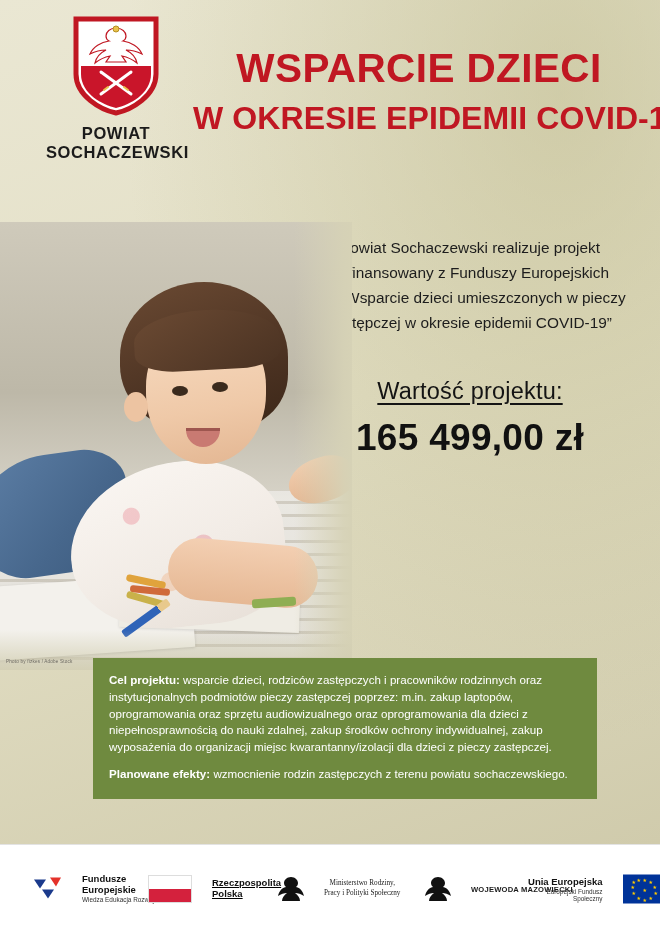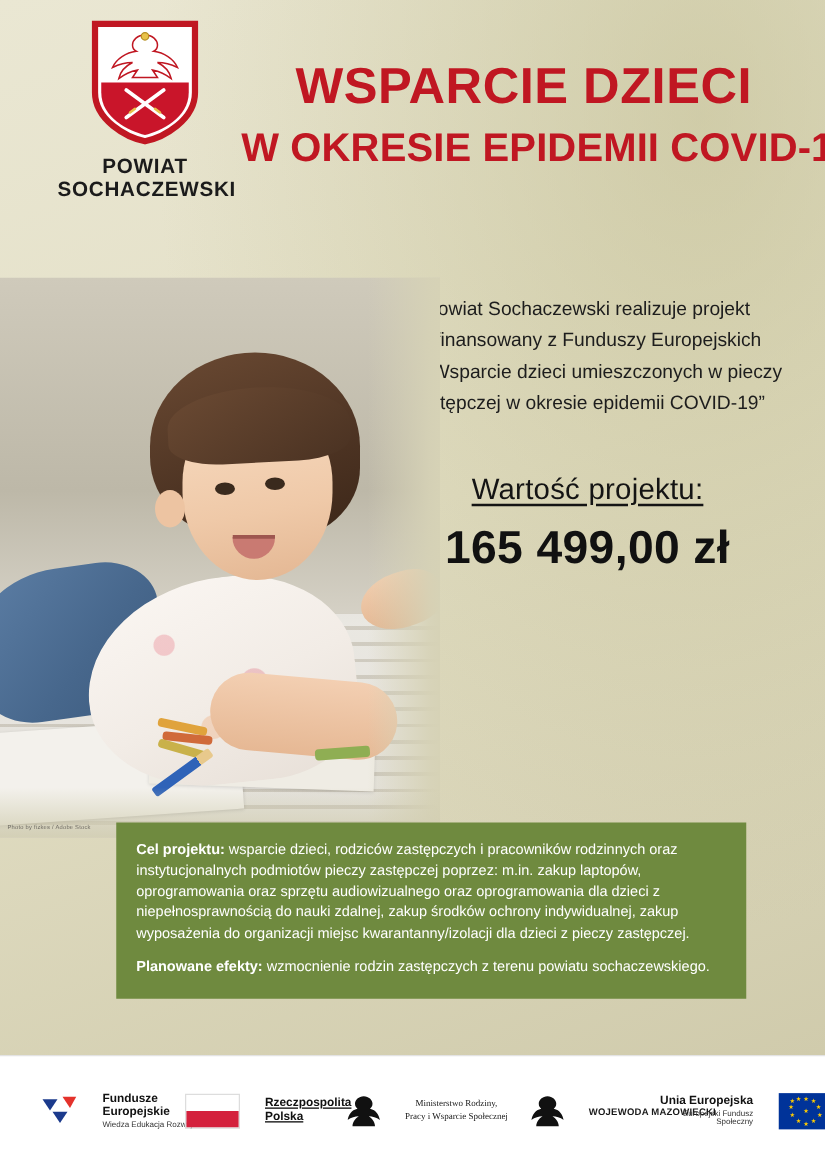--- a/index.html
+++ b/index.html
@@ -496,21 +496,21 @@
           <div class="t1">Polska</div>
         </div>
       </div>
 
       <div class="logo" style="left:278px;">
         <svg class="eagle" viewBox="0 0 26 30">
           <path d="M13 3 c-4 0 -7 3 -7 6 c0 2 1 3 2 4 c-5 1 -7 5 -8 9 c3 -2 6 -3 9 -3 c-3 2 -5 5 -5 8 h18 c0 -3 -2 -6 -5 -8 c3 0 6 1 9 3 c-1 -4 -3 -8 -8 -9 c1 -1 2 -2 2 -4 c0 -3 -3 -6 -7 -6 z" fill="#111111"></path>
         </svg>
         <div class="min-txt">
           <div>Ministerstwo Rodziny,</div>
-          <div>Pracy i Wsparcie Społecznej</div>
+          <div>Pracy i Polityki Społeczny</div>
         </div>
       </div>
 
       <div class="logo" style="left:425px;">
         <svg class="eagle" viewBox="0 0 26 30">
           <path d="M13 3 c-4 0 -7 3 -7 6 c0 2 1 3 2 4 c-5 1 -7 5 -8 9 c3 -2 6 -3 9 -3 c-3 2 -5 5 -5 8 h18 c0 -3 -2 -6 -5 -8 c3 0 6 1 9 3 c-1 -4 -3 -8 -8 -9 c1 -1 2 -2 2 -4 c0 -3 -3 -6 -7 -6 z" fill="#111111"></path>
         </svg>
         <div class="woj-txt">WOJEWODA MAZOWIECKI</div>
       </div>
 

